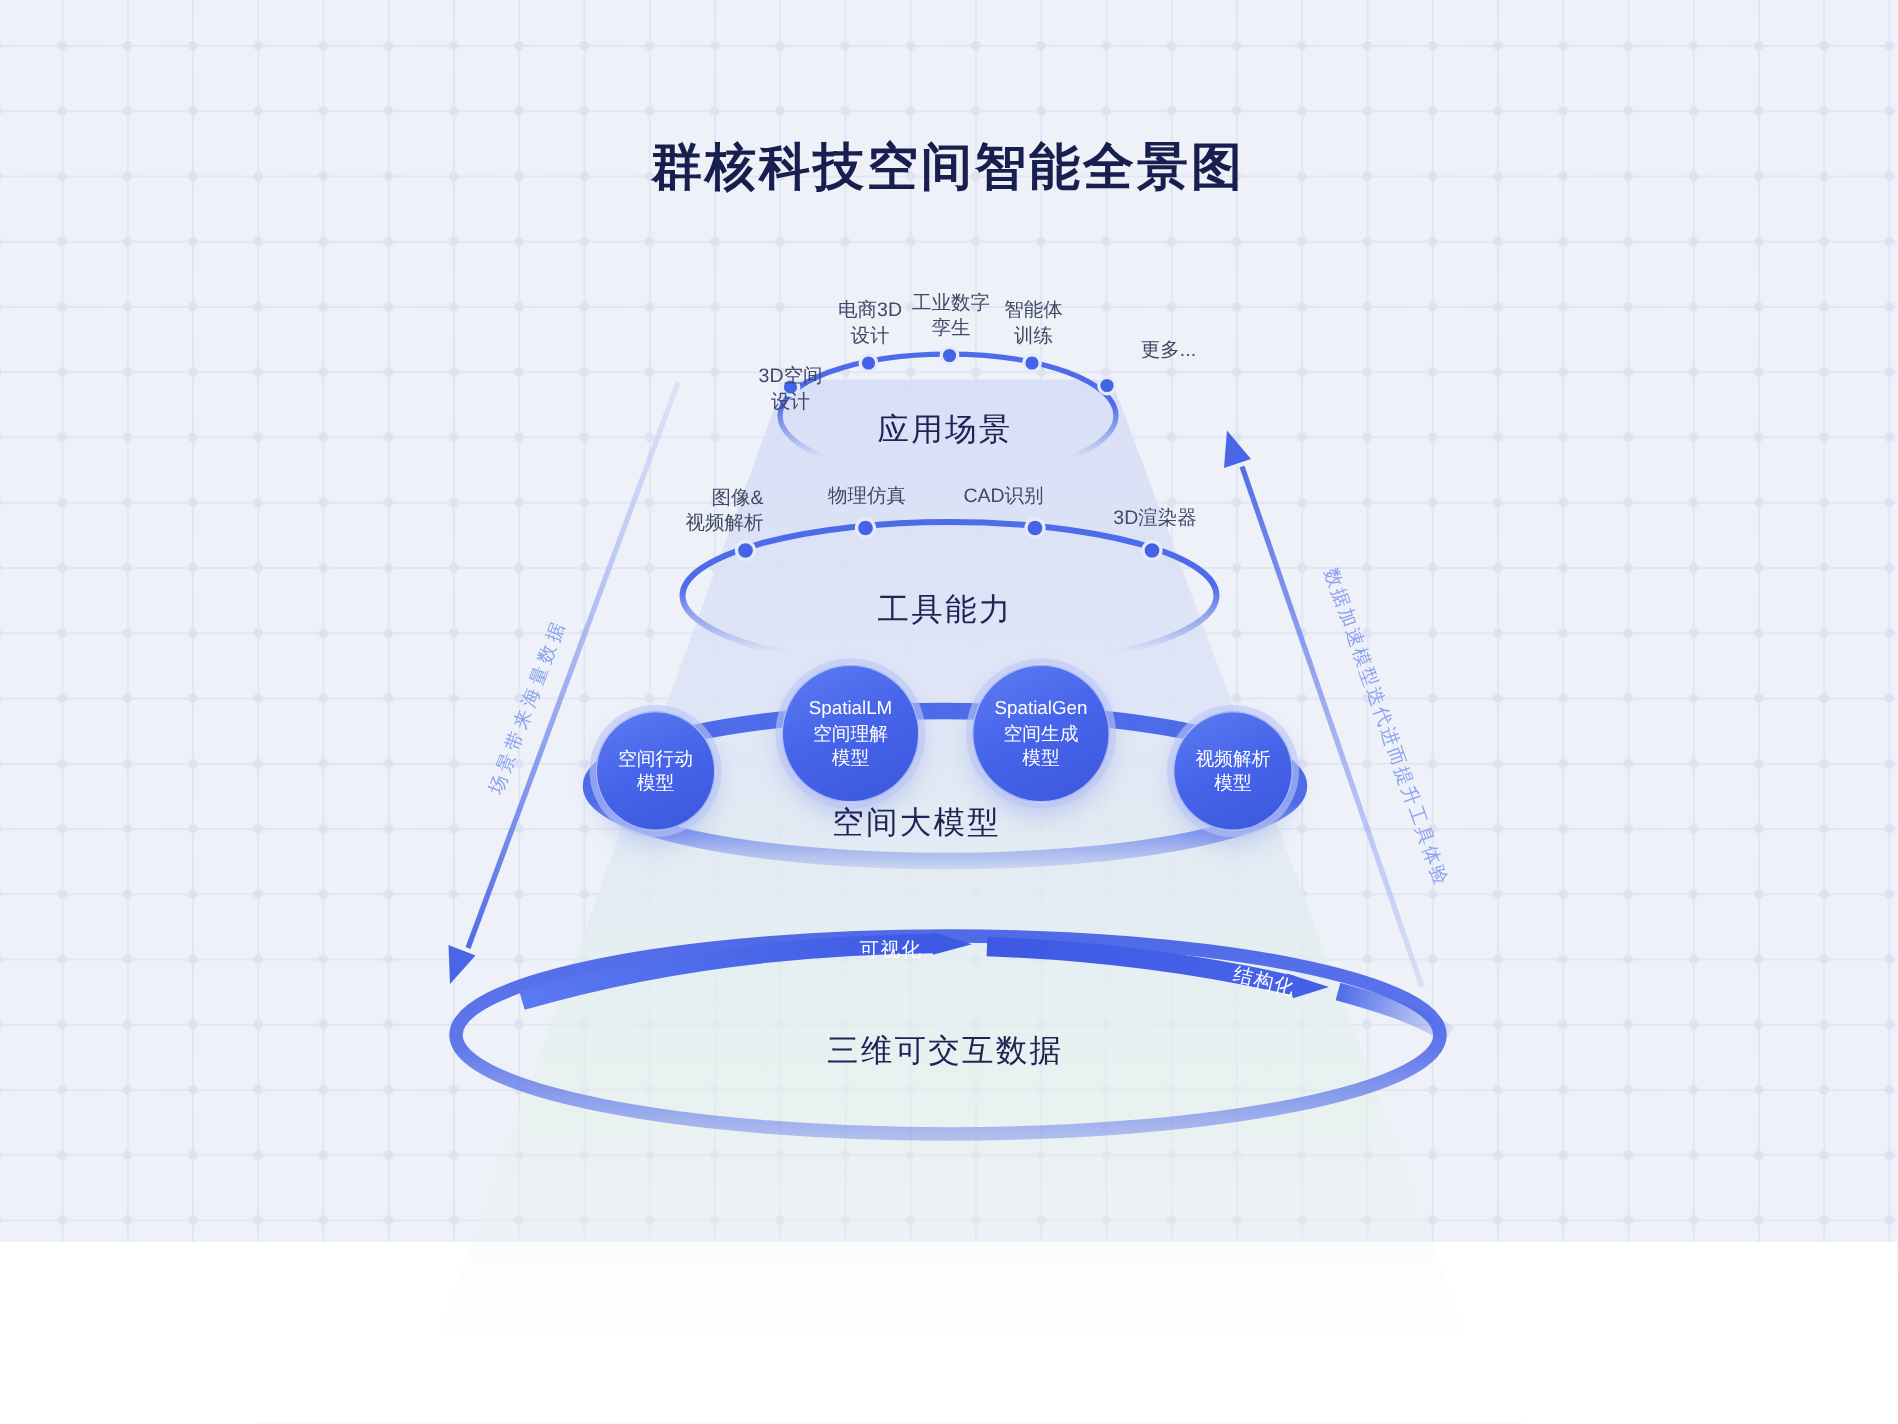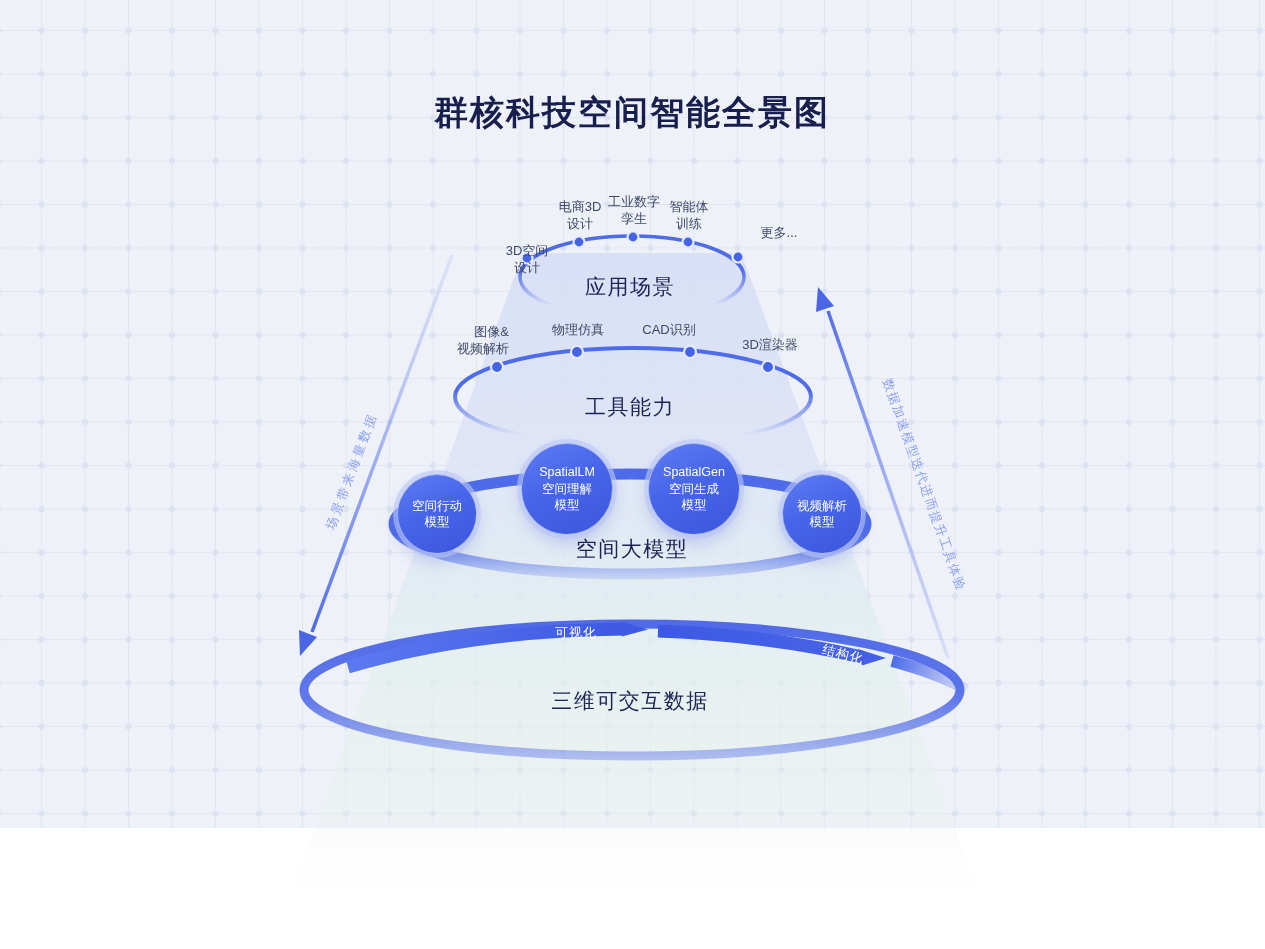--- a/index.html
+++ b/index.html
@@ -187,22 +187,22 @@
   <div class="circle" style="left:397px;top:474px;width:80px;height:80px;">空间行动
 模型</div>
   <div class="circle" style="left:521px;top:443px;width:92px;height:92px;">SpatialLM
 空间理解
 模型</div>
   <div class="circle" style="left:648px;top:443px;width:92px;height:92px;">SpatialGen
 空间生成
 模型</div>
   <div class="circle" style="left:782px;top:474px;width:80px;height:80px;">视频解析
 模型</div>
-  <div class="lbl hdr" style="left:632px;top:549px;">空间大模型</div>
-
-  <div class="lbl ribbon-lbl" style="left:576px;top:633px;">可视化</div>
+  <div class="lbl hdr" style="left:611px;top:549px;">空间大模型</div>
+
+  <div class="lbl ribbon-lbl" style="left:594px;top:633px;">可视化</div>
   <div class="lbl ribbon-lbl rot14" style="left:843px;top:654px;">结构化</div>
   <div class="lbl hdr" style="left:630px;top:701px;">三维可交互数据</div>
 
   <div class="lbl side-text left" style="left:352px;top:471px;">场景带来海量数据</div>
   <div class="lbl side-text right" style="left:924px;top:485px;">数据加速模型迭代进而提升工具体验</div>
 
 </div>
 
 </body></html>

